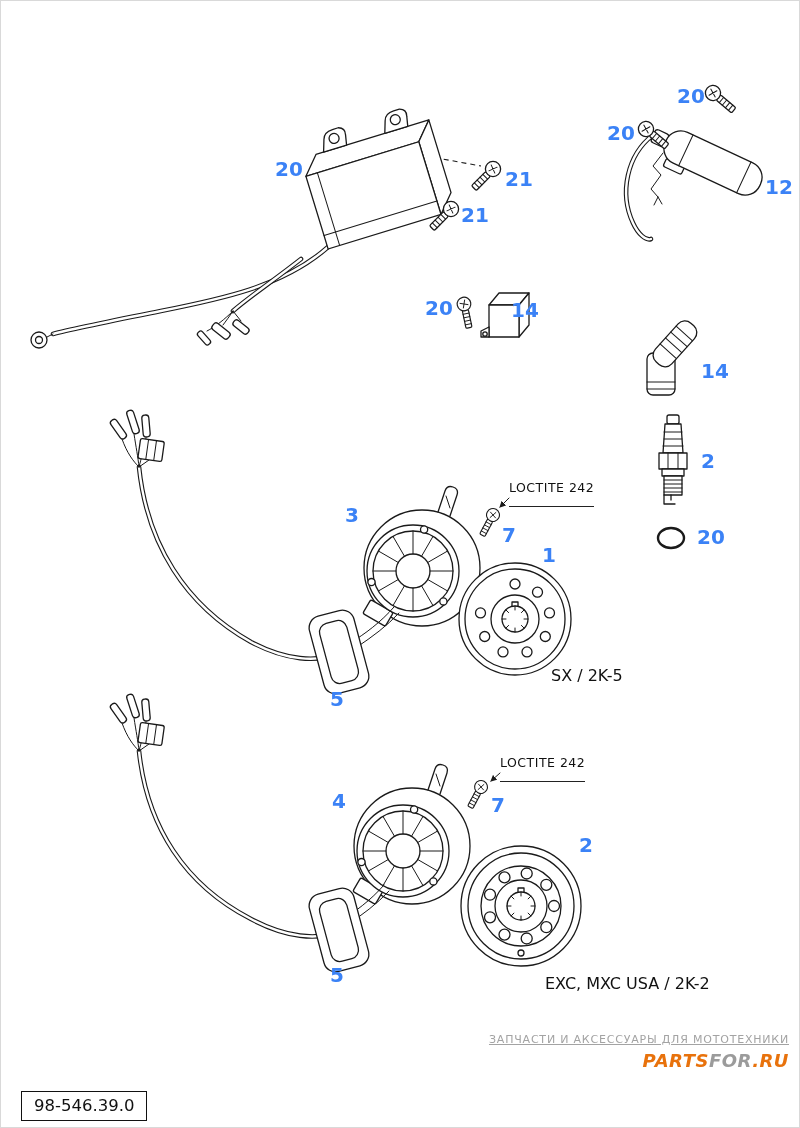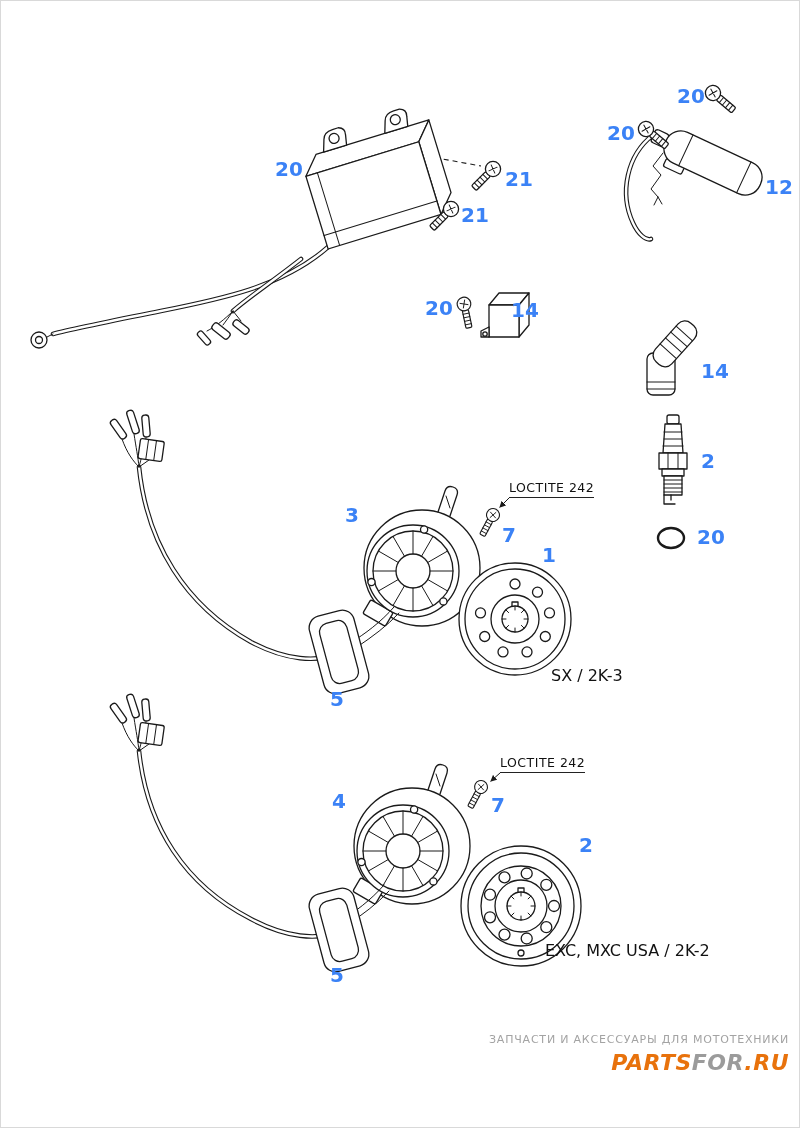--- a/index.html
+++ b/index.html
@@ -11,23 +11,23 @@
   svg.art{position:absolute;left:0;top:0;}
   svg .ln{stroke:#1a1a1a;stroke-width:1.3;fill:none;stroke-linecap:round;stroke-linejoin:round;}
   svg .fw{fill:#fff;stroke:#1a1a1a;stroke-width:1.3;stroke-linecap:round;stroke-linejoin:round;}
   svg .thin{stroke:#1a1a1a;stroke-width:1;fill:none;stroke-linecap:round;stroke-linejoin:round;}
   svg .cableO{stroke:#1a1a1a;stroke-width:4.6;fill:none;stroke-linecap:round;}
   svg .cableI{stroke:#fff;stroke-width:2.4;fill:none;stroke-linecap:round;}
   svg .dash{stroke:#1a1a1a;stroke-width:1.1;fill:none;stroke-dasharray:5 4;}
   .part-num{position:absolute;font-weight:bold;font-size:20px;line-height:1;color:#3b82f6;}
   .variant{position:absolute;font-size:16px;line-height:1.15;color:#111;}
   .loctite{position:absolute;font-size:12.5px;letter-spacing:.5px;color:#111;
-           border-bottom:1.2px solid #222;padding-bottom:2px;line-height:1.1;}
-  .tagline{position:absolute;right:10px;top:1032px;font-size:11px;letter-spacing:.8px;color:#a3a3a3;}
-  .logo{position:absolute;right:10px;top:1049px;font-size:22px;font-weight:bold;font-style:italic;letter-spacing:.5px;margin-left:48px;}
+           border-bottom:1.2px solid #222;padding-bottom:11px;line-height:1.1;}
+  .tagline{position:absolute;right:10px;top:1032px;font-size:11px;letter-spacing:.8px;color:#a3a3a3;text-decoration:underline;}
+  .logo{position:absolute;right:10px;top:1049px;font-size:18px;font-weight:bold;font-style:italic;letter-spacing:.5px;margin-left:48px;}
   .logo .seg1{color:#E8720C;}
   .logo .seg2{color:#9B9B9B;}
   .docnum{position:absolute;left:20px;top:1090px;border:1.4px solid #111;padding:4px 12px;font-size:16.5px;line-height:1.2;background:#fff;}
 </style>
 </head>
 <body>
 
 <div class="page">
 
   <svg class="art" width="798" height="1126" viewBox="0 0 798 1126">
@@ -236,19 +236,20 @@
   <div class="part-num" style="left:501px;top:524px">7</div>
   <div class="part-num" style="left:541px;top:544px">1</div>
   <div class="part-num" style="left:329px;top:688px">5</div>
   <div class="part-num" style="left:331px;top:790px">4</div>
   <div class="part-num" style="left:490px;top:794px">7</div>
   <div class="part-num" style="left:578px;top:834px">2</div>
   <div class="part-num" style="left:329px;top:964px">5</div>
 
   <div class="loctite" style="left:508px;top:480px">LOCTITE 242</div>
   <div class="loctite" style="left:499px;top:755px">LOCTITE 242</div>
-  <div class="variant" style="left:550px;top:666px">SX / 2K-3</div>
-  <div class="variant" style="left:544px;top:941px">EXC, MXC USA / 2K-2</div>
+  <div class="variant" style="left:550px;top:666px">SX / 2K-5</div>
+  <div class="variant" style="left:544px;top:974px">EXC, MXC USA / 2K-2</div>
 
   <div class="tagline">ЗАПЧАСТИ И АКСЕССУАРЫ ДЛЯ МОТОТЕХНИКИ</div>
   <div class="logo"><span class="seg1">PARTS</span><span class="seg2">FOR</span><span class="seg1">.RU</span></div>
+  <div class="docnum">98-546.39.0</div>
 
 </div>
 
 </body></html>

